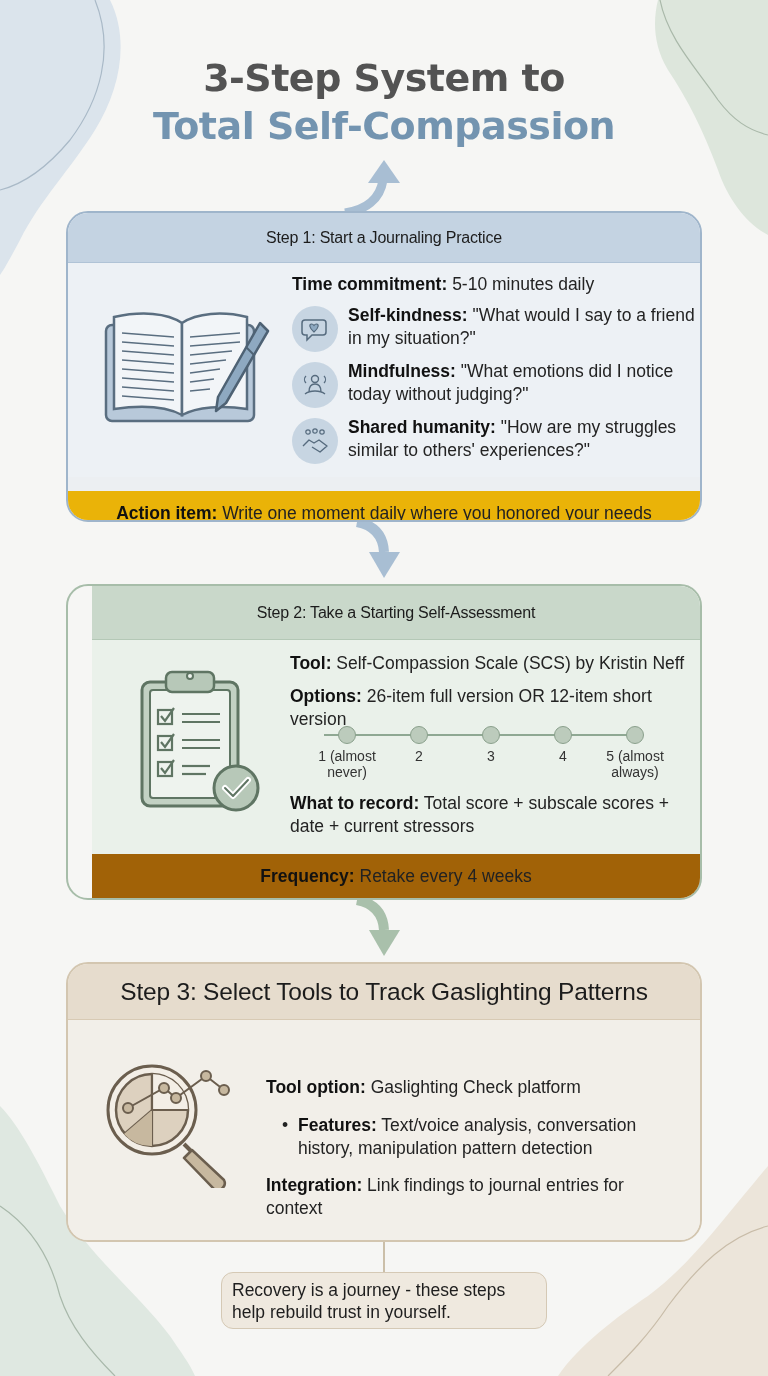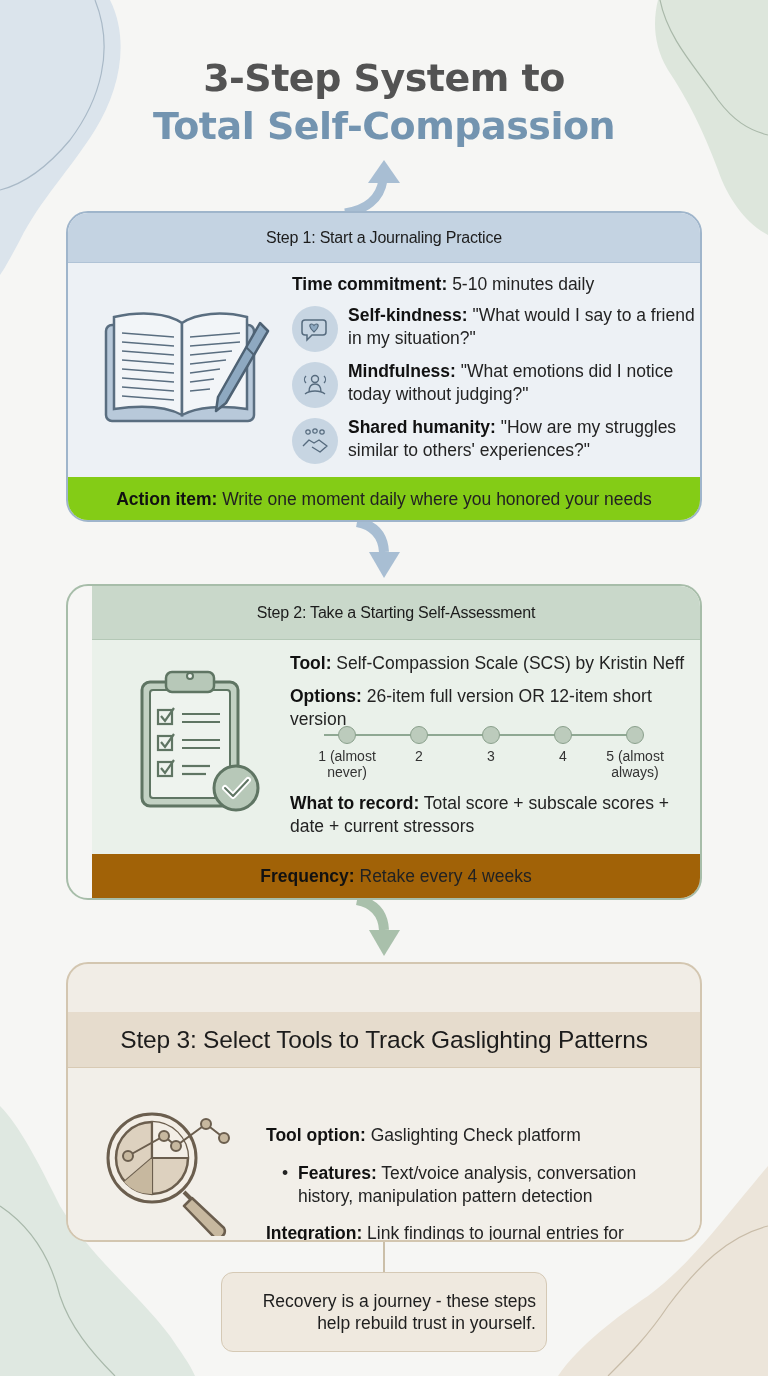--- a/index.html
+++ b/index.html
@@ -35,31 +35,31 @@
   .card-foot {
     height: 44px; display: flex; align-items: center; justify-content: center;
     font-size: 17.5px; color: #222;
   }
   b { font-weight: bold; color: #111; }
 
   
   .s1 { top: 211px; height: 311px; border-color: #9fb5cb; background: #eceff2; }
   .s1 .card-head { background: #c4d3e2; border-bottom: 1px solid #b0c3d6; }
   .s1 .card-body { height: 214px; background: #edf1f5; }
-  .s1 .card-foot { background: #84cc16; }
+  .s1 .card-foot { background: #eab308; margin-top: 14px; }
 
   
   .s2 { top: 584px; height: 316px; border-color: #a7bda9; padding-left: 24px; }
   .s2 .card-head { background: #c9d8ca; border-bottom: 1px solid #b4c8b6; height: 54px; }
   .s2 .card-body { height: 214px; background: #eaf1ea; }
   .s2 .card-foot { background: #a16207; }
 
   
   .s3 { top: 962px; height: 280px; border-color: #d3c6b0; background: #f1ede6; }
-  .s3 .card-head { background: #e6dccd; border-bottom: 1px solid #d8cab4; height: 56px; font-size: 24.5px; margin-top: 48px; }
+  .s3 .card-head { background: #e6dccd; border-bottom: 1px solid #d8cab4; height: 56px; font-size: 24.5px; }
   .s3 .card-body { height: 222px; background: #f2efe9; }
 
   .text { position: absolute; font-size: 17.5px; line-height: 23px; color: #232323; }
   .qrow { position: absolute; left: 224px; display: flex; align-items: flex-start; }
   .qicon {
     width: 46px; height: 46px; border-radius: 50%; background: #c7d5e2;
     flex: none; display: flex; align-items: center; justify-content: center; margin-right: 10px; margin-top: 2px;
   }
   .qtext { font-size: 17.5px; line-height: 23px; color: #232323; width: 360px; }
 
@@ -68,23 +68,23 @@
   .dot {
     position: absolute; top: 0; width: 18px; height: 18px; border-radius: 50%;
     background: #bccbbc; border: 1.5px solid #8aa08c;
   }
   .dlabel {
     position: absolute; top: 22px; width: 80px; text-align: center;
     font-size: 14px; line-height: 16px; color: #333;
   }
 
   .note {
-    position: absolute; left: 221px; top: 1272px; width: 326px; height: 80px;
+    position: absolute; left: 221px; top: 1272px; width: 326px; height: 57px;
     border-radius: 12px; background: #efe9df; border: 1.5px solid #d5c9b5;
-    display: flex; align-items: center; justify-content: center; text-align: right;
+    display: flex; align-items: center; justify-content: center; text-align: left;
     font-size: 17.5px; line-height: 22px; color: #1e1e1e; z-index: 2; padding: 0 10px;
   }
   .connector { position: absolute; left: 383px; top: 1242px; width: 2px; height: 30px; background: #cbbfa9; z-index: 1; }
 </style>
 </head>
 <body>
 
 <svg class="blob" style="left:0;top:0" width="140" height="280" viewBox="0 0 140 280">
   <path d="M0 0 H110 C130 40 120 90 95 130 C70 170 40 200 20 240 C12 255 5 268 0 275 Z" fill="#dbe4ec"></path>
   <path d="M95 0 C115 50 100 100 70 140 C45 170 20 185 0 190" fill="none" stroke="#a9b9c7" stroke-width="1.2"></path>

